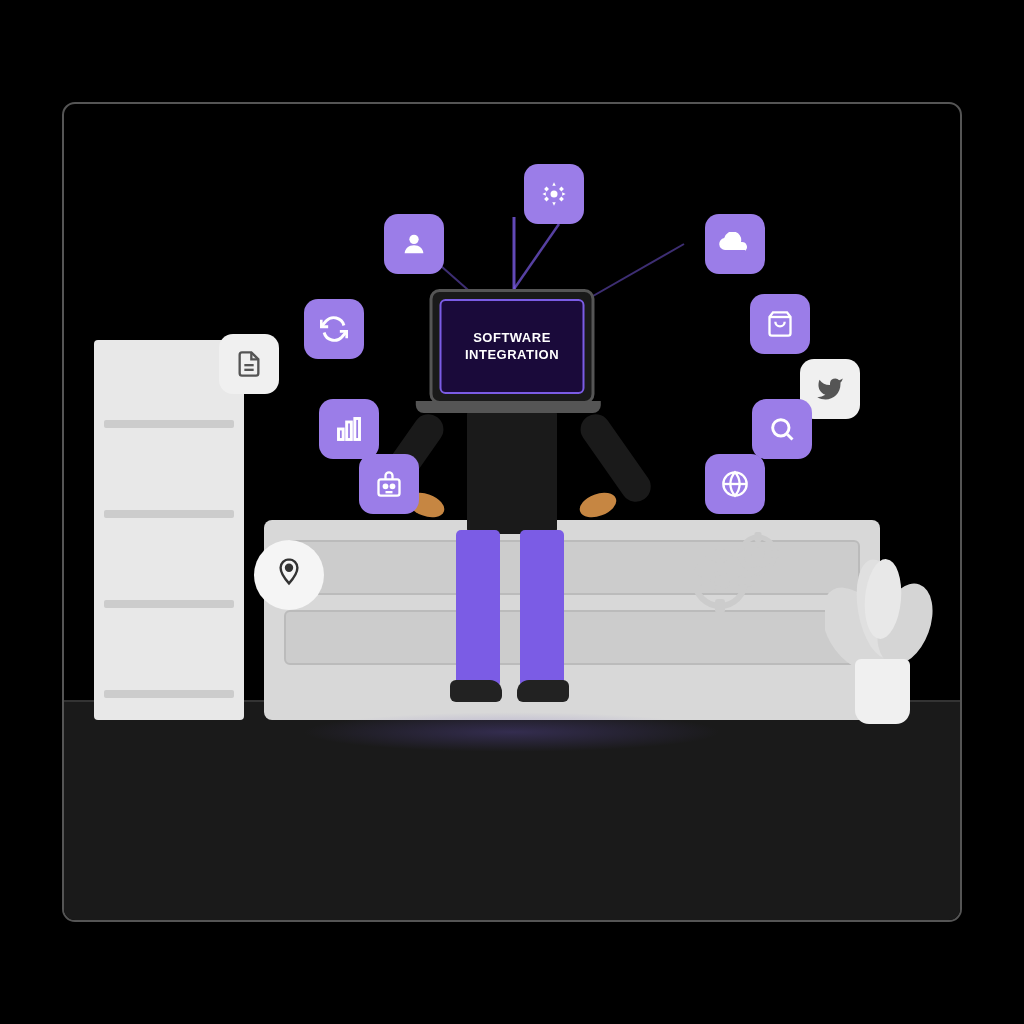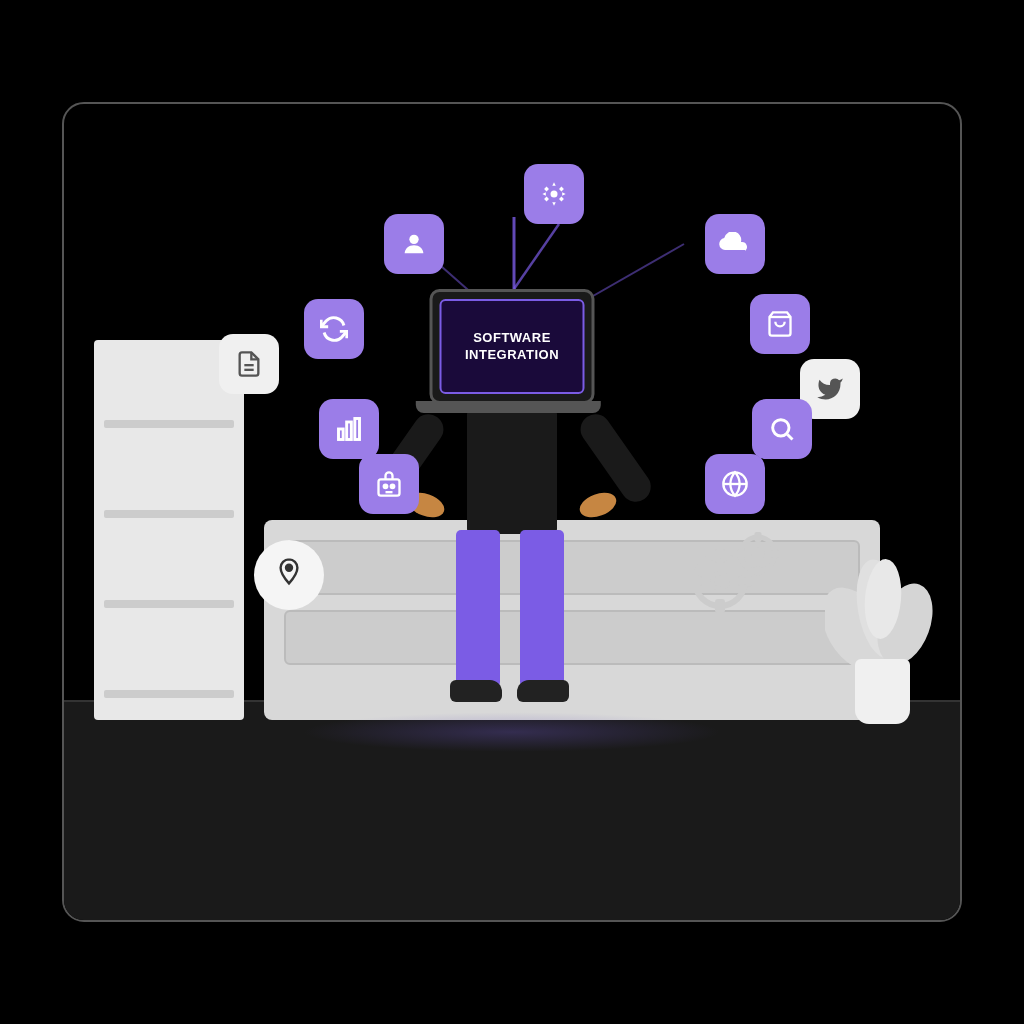--- a/index.html
+++ b/index.html
@@ -13,21 +13,21 @@
       justify-content: center;
       overflow: hidden;
       font-family: Arial, sans-serif;
     }
 
     .scene {
       width: 900px;
       height: 820px;
       background: #000;
       border: 2px solid #555;
-      border-radius: 22px;
+      border-radius: 13px;
       position: relative;
       overflow: hidden;
     }
 
     
     .floor {
       position: absolute;
       bottom: 0;
       left: 0;
       right: 0;

